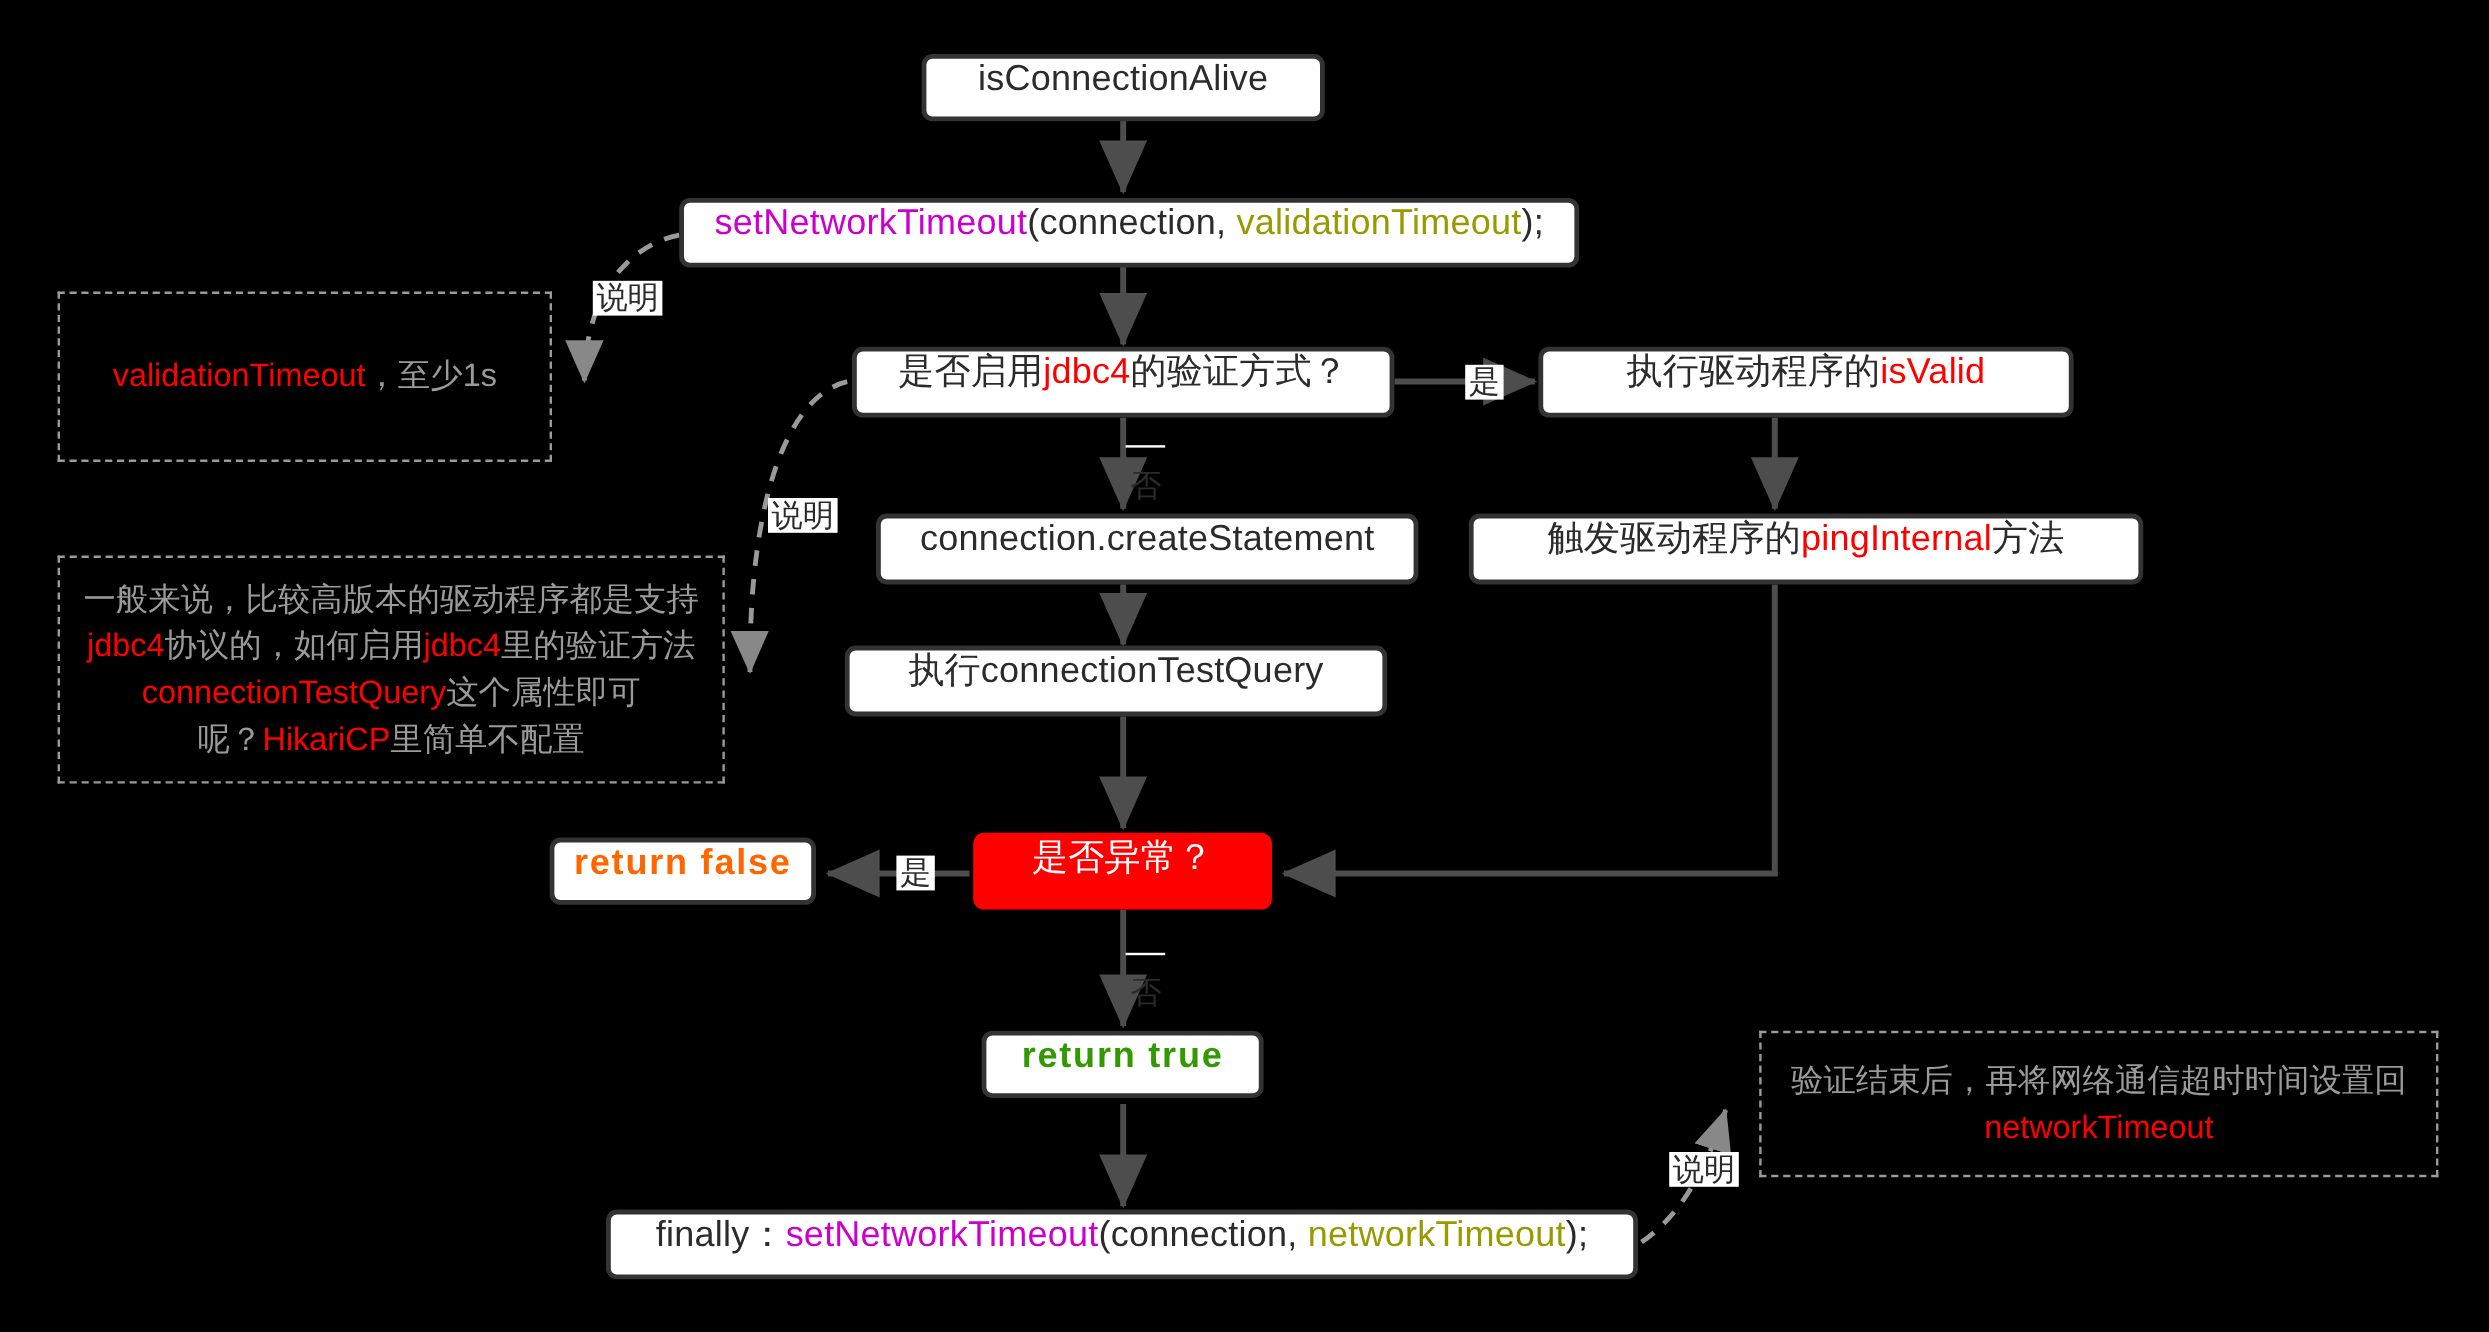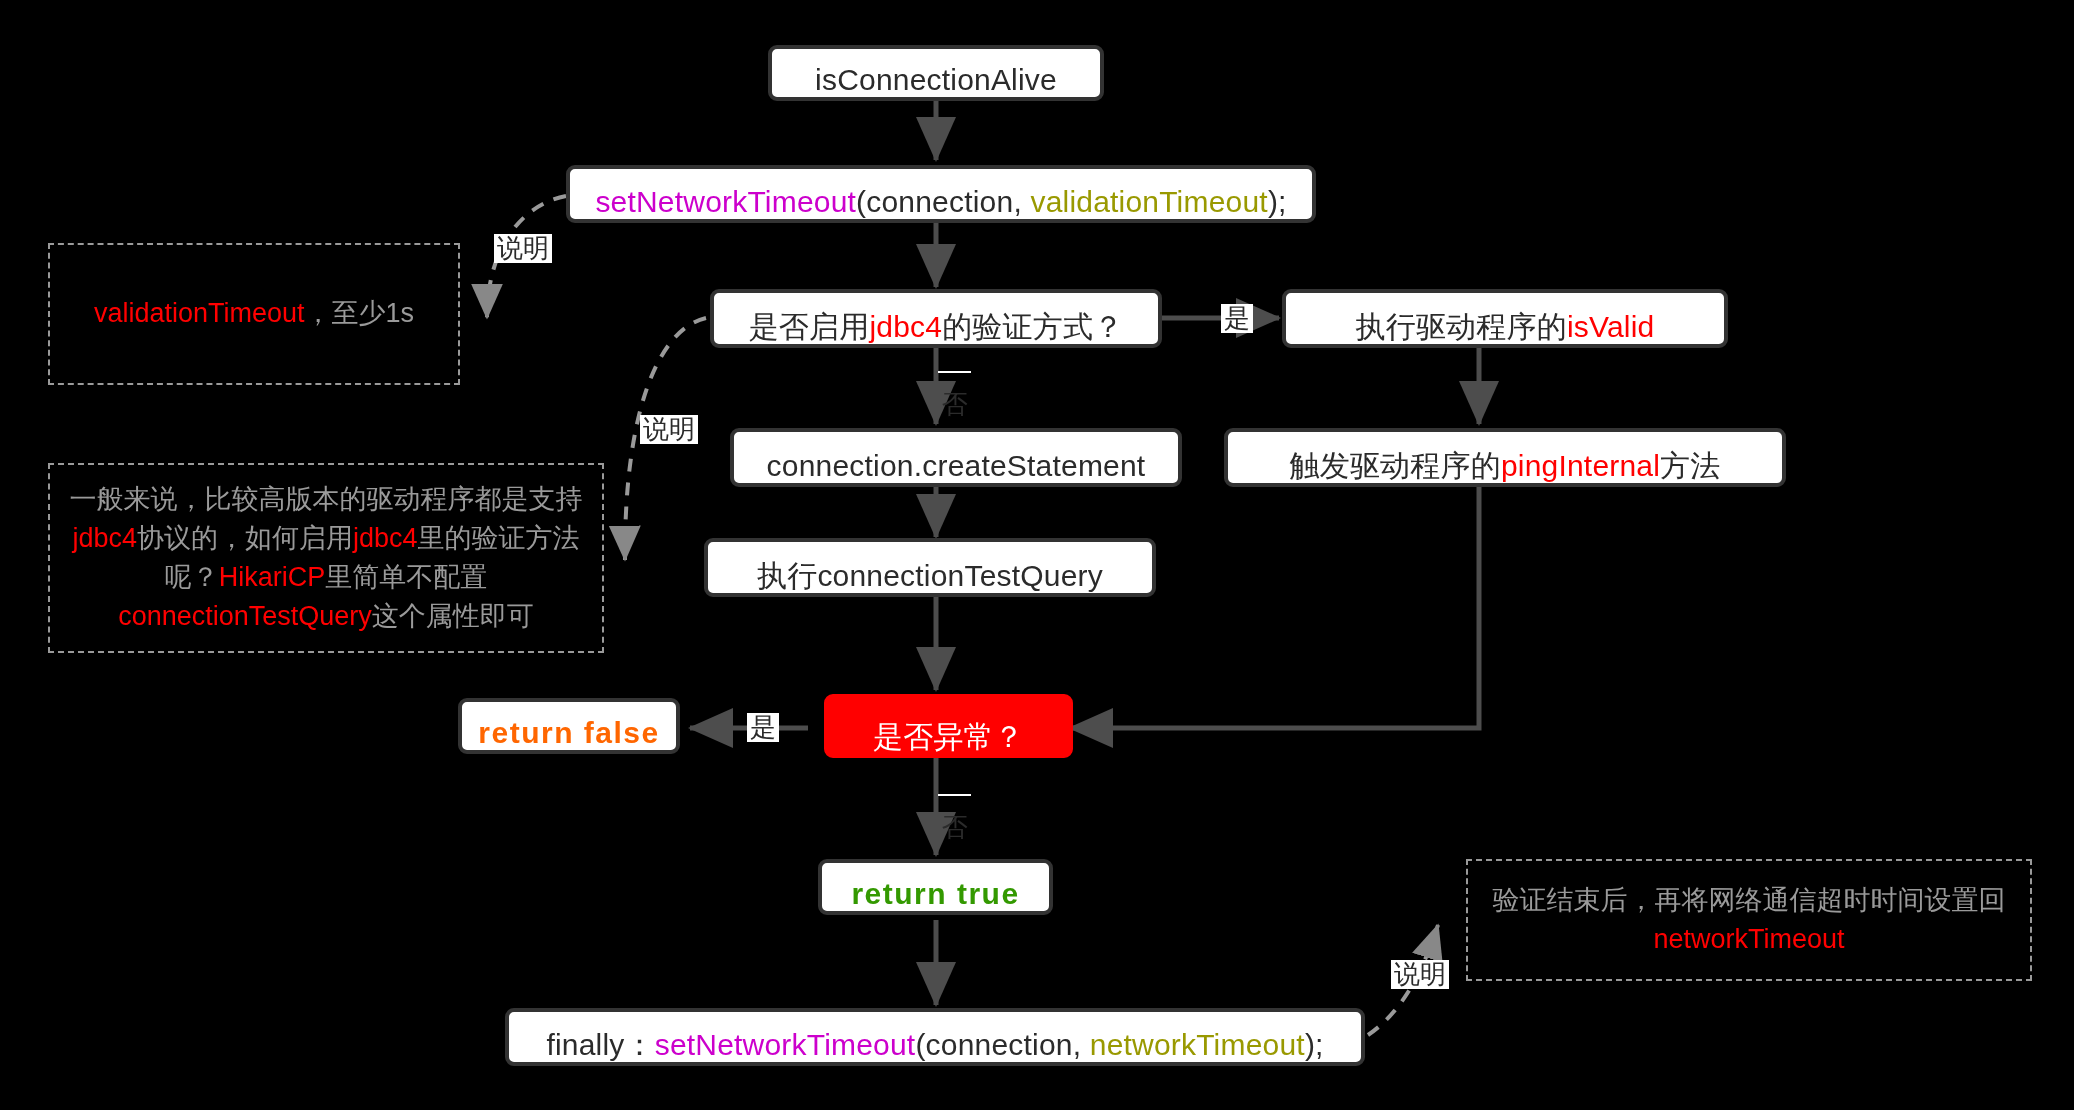--- a/index.html
+++ b/index.html
@@ -17,21 +17,21 @@
   }
   
   .node{
     position:absolute;
     box-sizing:border-box;
     background:#ffffff;
     border:4px solid #333333;
     border-radius:9px;
     color:#2b2b2b;
     display:flex;
-    align-items:flex-end;
+    align-items:flex-start;
     justify-content:center;
     text-align:center;
     font-size:30px;
     line-height:1.15;
     letter-spacing:0.2px;
     white-space:nowrap;
     padding:0 18px;
     z-index:5;
   }
   .node.danger{
@@ -158,21 +158,21 @@
   <div class="node" style="left:1224px; top:428px; width:562px; height:59px;">
     <span>
       <span>触发驱动程序的</span><span class="kw-red">pingInternal</span><span>方法</span>
     </span>
   </div>
 
   <div class="node" style="left:704px; top:538px; width:452px; height:59px;">
     <span>执行connectionTestQuery</span>
   </div>
 
-  <div class="node danger" style="left:811px; top:694px; width:249px; height:64px;margin-left:13px;">
+  <div class="node danger" style="left:811px; top:694px; width:249px; height:64px;">
     <span>是否异常？</span>
   </div>
 
   <div class="node" style="left:458px; top:698px; width:222px; height:56px;">
     <span class="kw-orange">return false</span>
   </div>
 
   <div class="node" style="left:818px; top:859px; width:235px; height:56px;">
     <span class="kw-green">return true</span>
   </div>
@@ -186,22 +186,22 @@
   <div class="note" style="left:48px; top:243px; width:412px; height:142px;">
     <div>
       <div><span class="kw-red">validationTimeout</span><span>，至少1s</span></div>
     </div>
   </div>
 
   <div class="note" style="left:48px; top:463px; width:556px; height:190px;">
     <div>
       <div>一般来说，比较高版本的驱动程序都是支持</div>
       <div><span class="kw-red">jdbc4</span><span>协议的，如何启用</span><span class="kw-red">jdbc4</span><span>里的验证方法</span></div>
+      <div><span class="kw-red">connectionTestQuery</span><span>这个属性即可</span></div>
       <div><span>呢？</span><span class="kw-red">HikariCP</span><span>里简单不配置</span></div>
-      <div><span class="kw-red">connectionTestQuery</span><span>这个属性即可</span></div>
     </div>
   </div>
 
   <div class="note" style="left:1466px; top:859px; width:566px; height:122px;">
     <div>
       <div>验证结束后，再将网络通信超时时间设置回</div>
       <div><span class="kw-red">networkTimeout</span></div>
     </div>
   </div>
 

